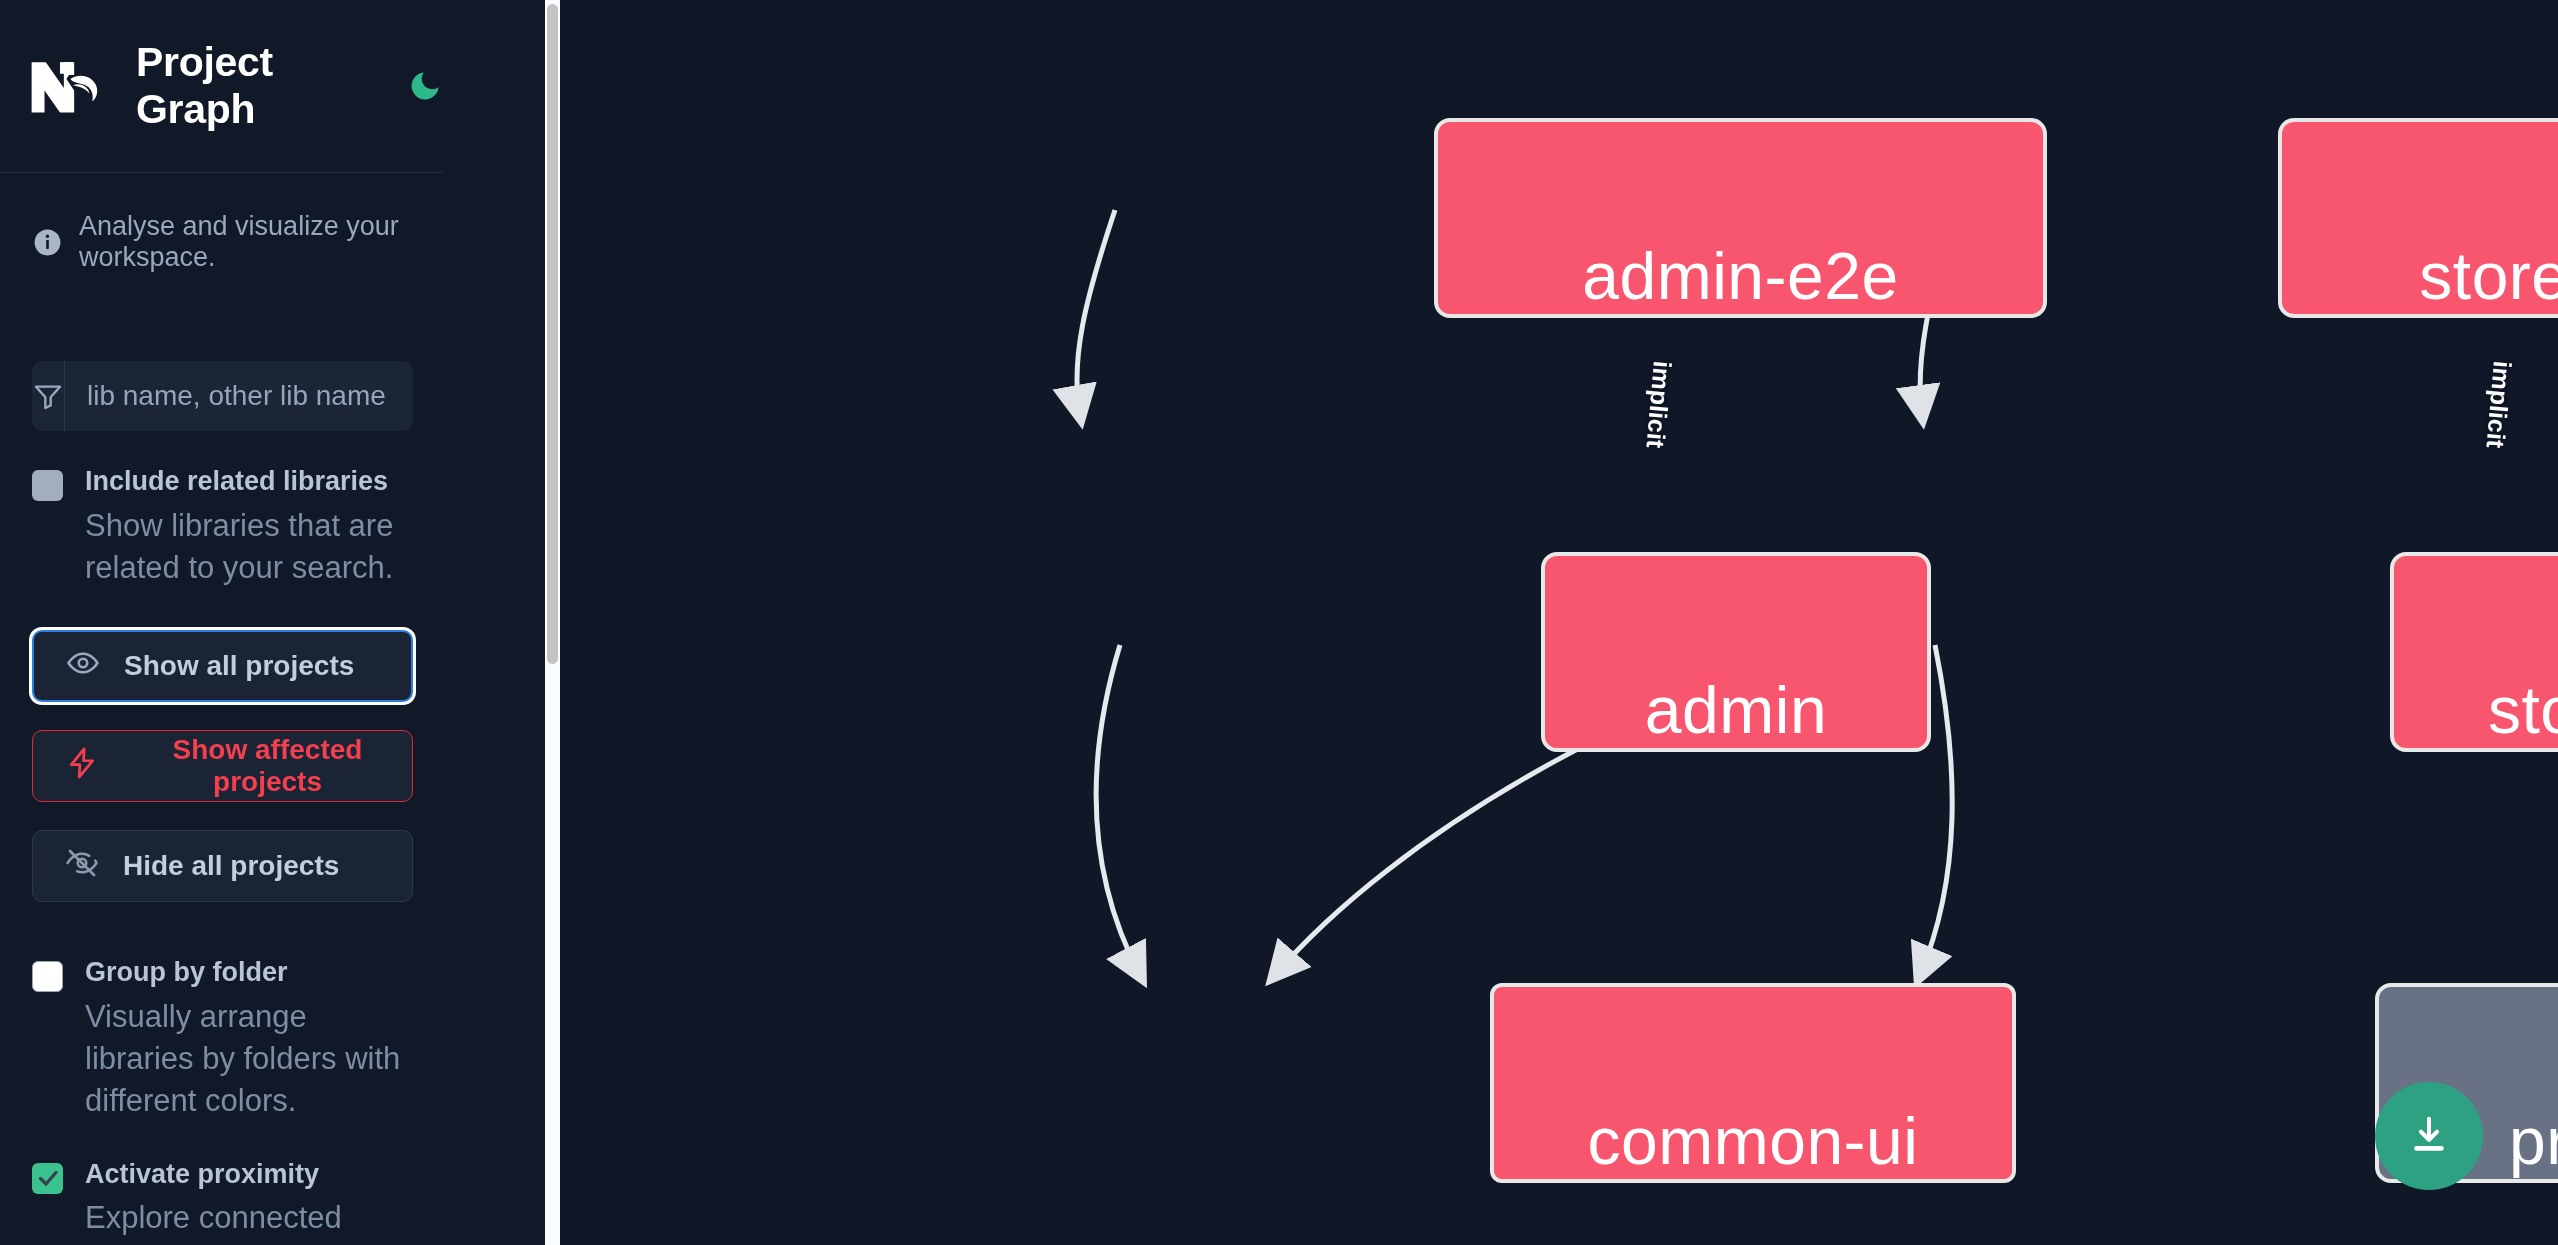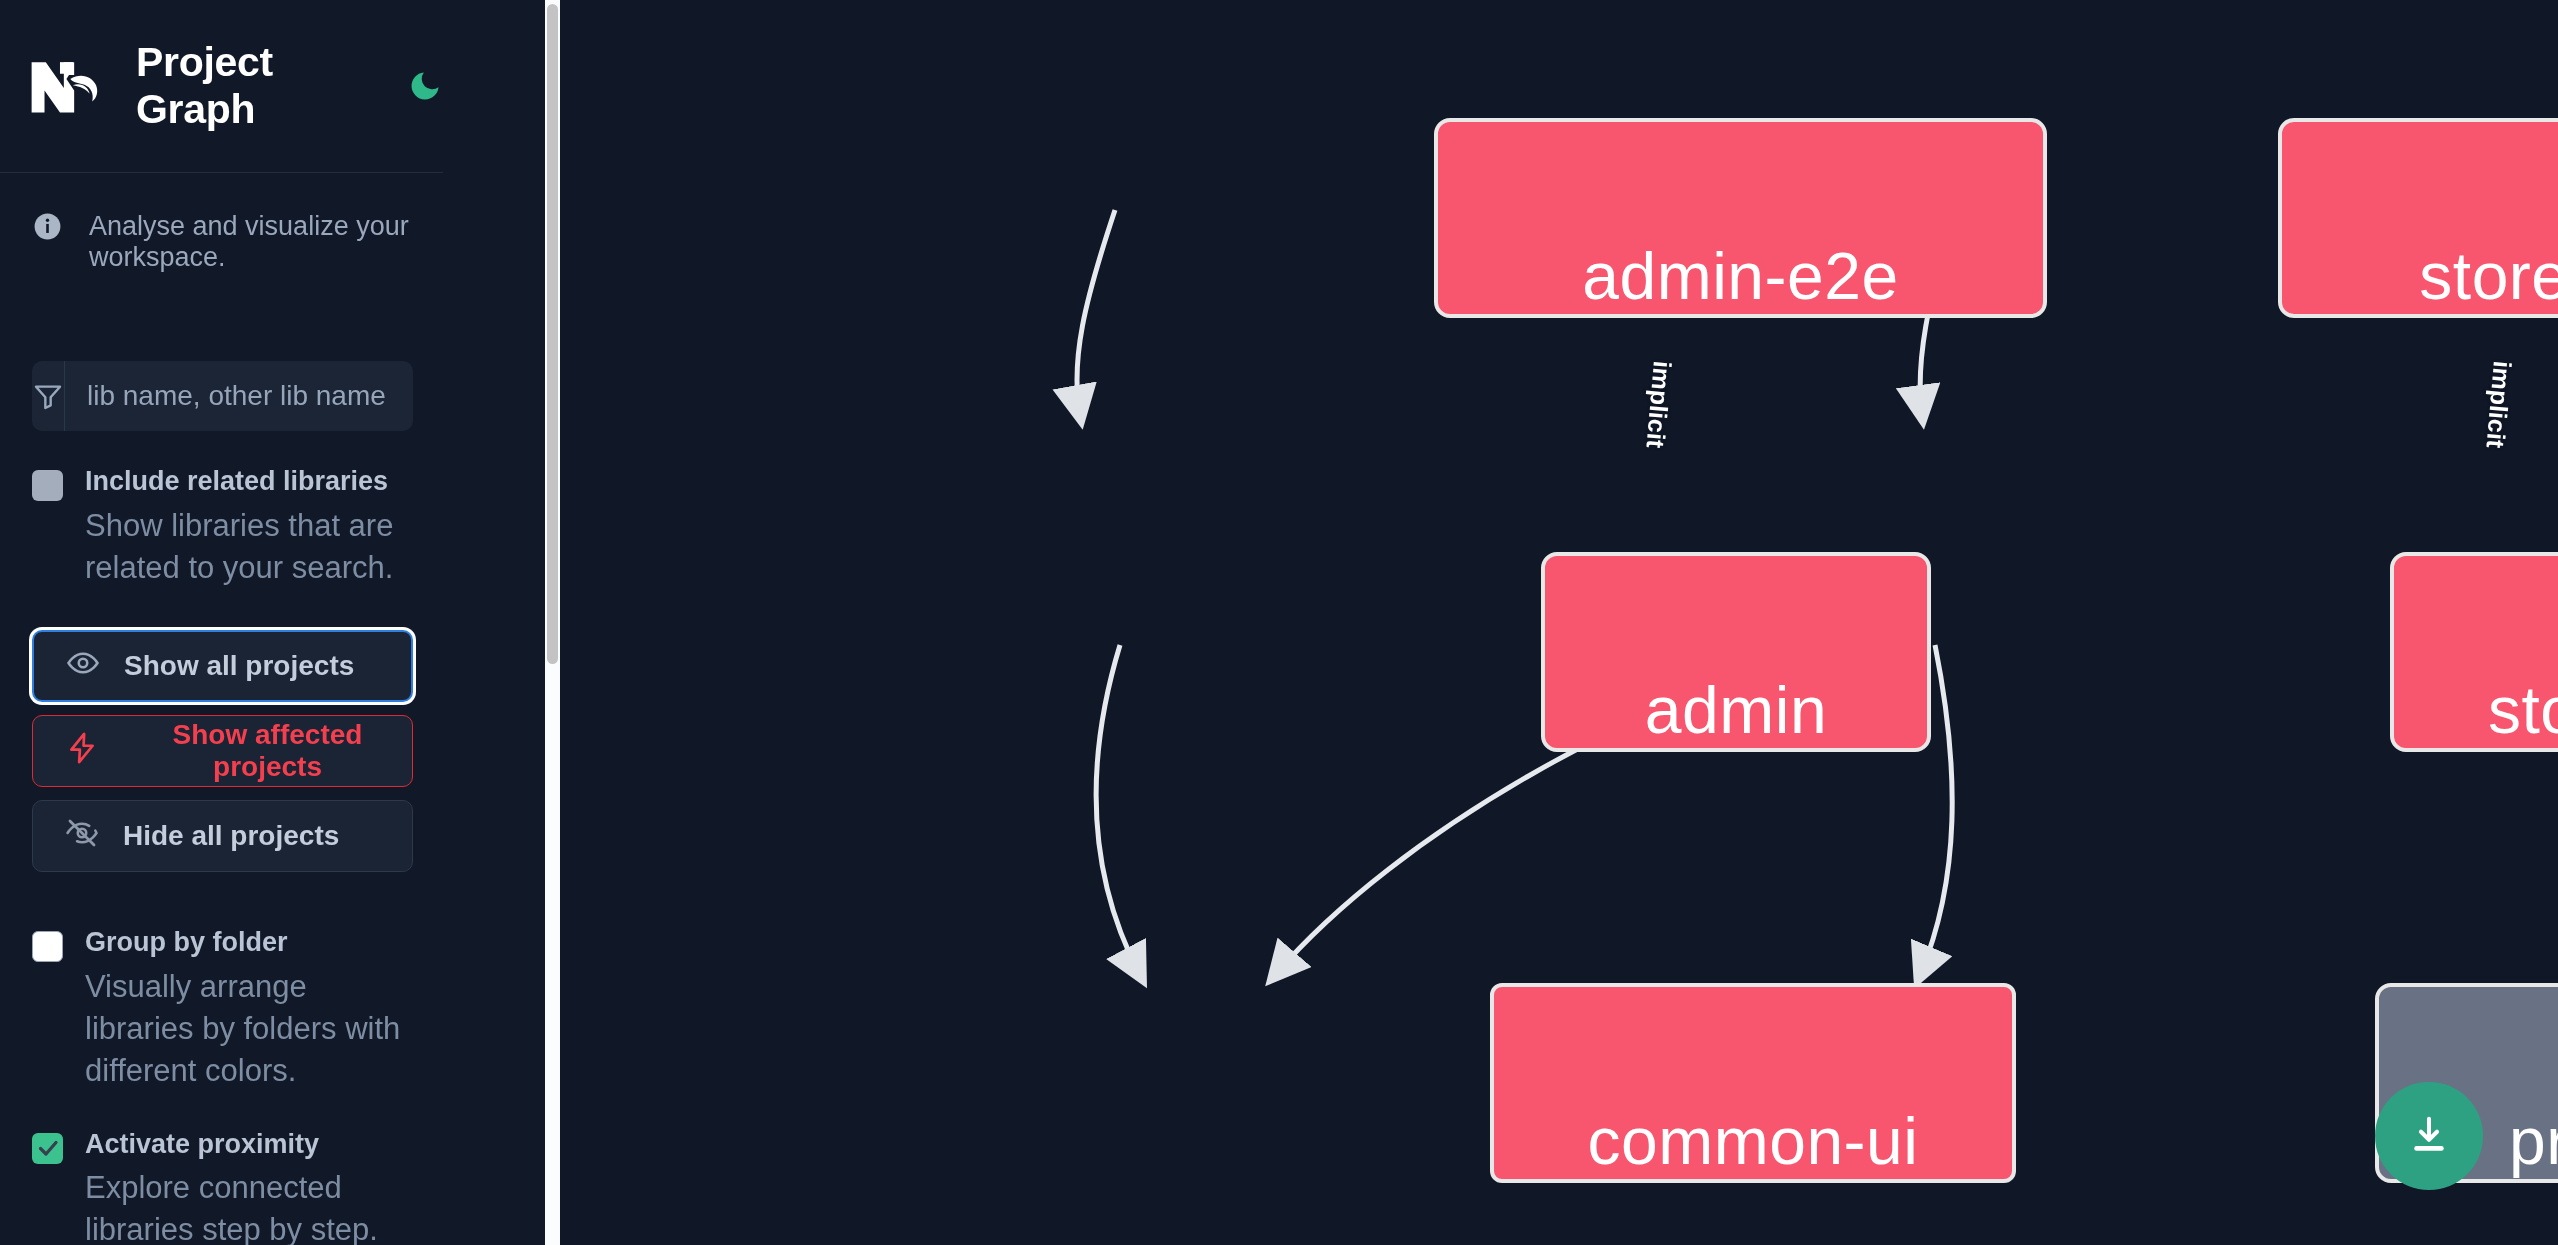--- a/index.html
+++ b/index.html
@@ -36,21 +36,21 @@
     letter-spacing: -0.3px;
   }
   .moon-btn {
     margin-left: 26px; width: 44px; height: 44px;
     display: flex; align-items: center; justify-content: center;
     cursor: pointer; background: none; border: none;
   }
   .divider { height: 1px; background: #232d3f; width: 100%; }
 
   .info-row {
-    display: flex; gap: 26px;
+    display: flex; align-items: center; gap: 16px;
     padding: 38px 30px 0 32px;
   }
   .info-icon { width: 31px; height: 31px; flex: 0 0 31px; }
   .info-text { font-size: 27px; color: #9aa8bd; }
 
   .search-wrap {
     margin: 88px 30px 0 32px;
     height: 70px;
     display: flex; align-items: stretch;
     background: #1c2536;
@@ -76,21 +76,21 @@
     width: 31px; height: 31px; border-radius: 6px; flex: 0 0 31px;
     margin-top: 5px;
     display: flex; align-items: center; justify-content: center;
   }
   .cb.gray { background: #a3adbb; }
   .cb.white { background: #ffffff; border: 1px solid #9aa4b2; }
   .cb.green { background: #3cc28f; }
   .cb-title { font-size: 27px; color: #b9c4d4; font-weight: 700; line-height: 1.25; }
   .cb-desc { font-size: 31px; color: #7d8da3; line-height: 1.35; margin-top: 6px; max-width: 450px; }
 
-  .btn-stack { padding: 42px 30px 0 32px; display: flex; flex-direction: column; gap: 13px; }
+  .btn-stack { padding: 42px 30px 0 32px; display: flex; flex-direction: column; gap: 28px; }
   .gbtn {
     height: 72px; border-radius: 10px;
     display: flex; align-items: center; gap: 24px;
     padding-left: 32px;
     background: #1b2434;
     border: 1px solid #2d3848;
     font-size: 28px; color: #c3cddc; font-weight: 700;
     cursor: pointer;
     font-family: "Liberation Sans", sans-serif;
   }

